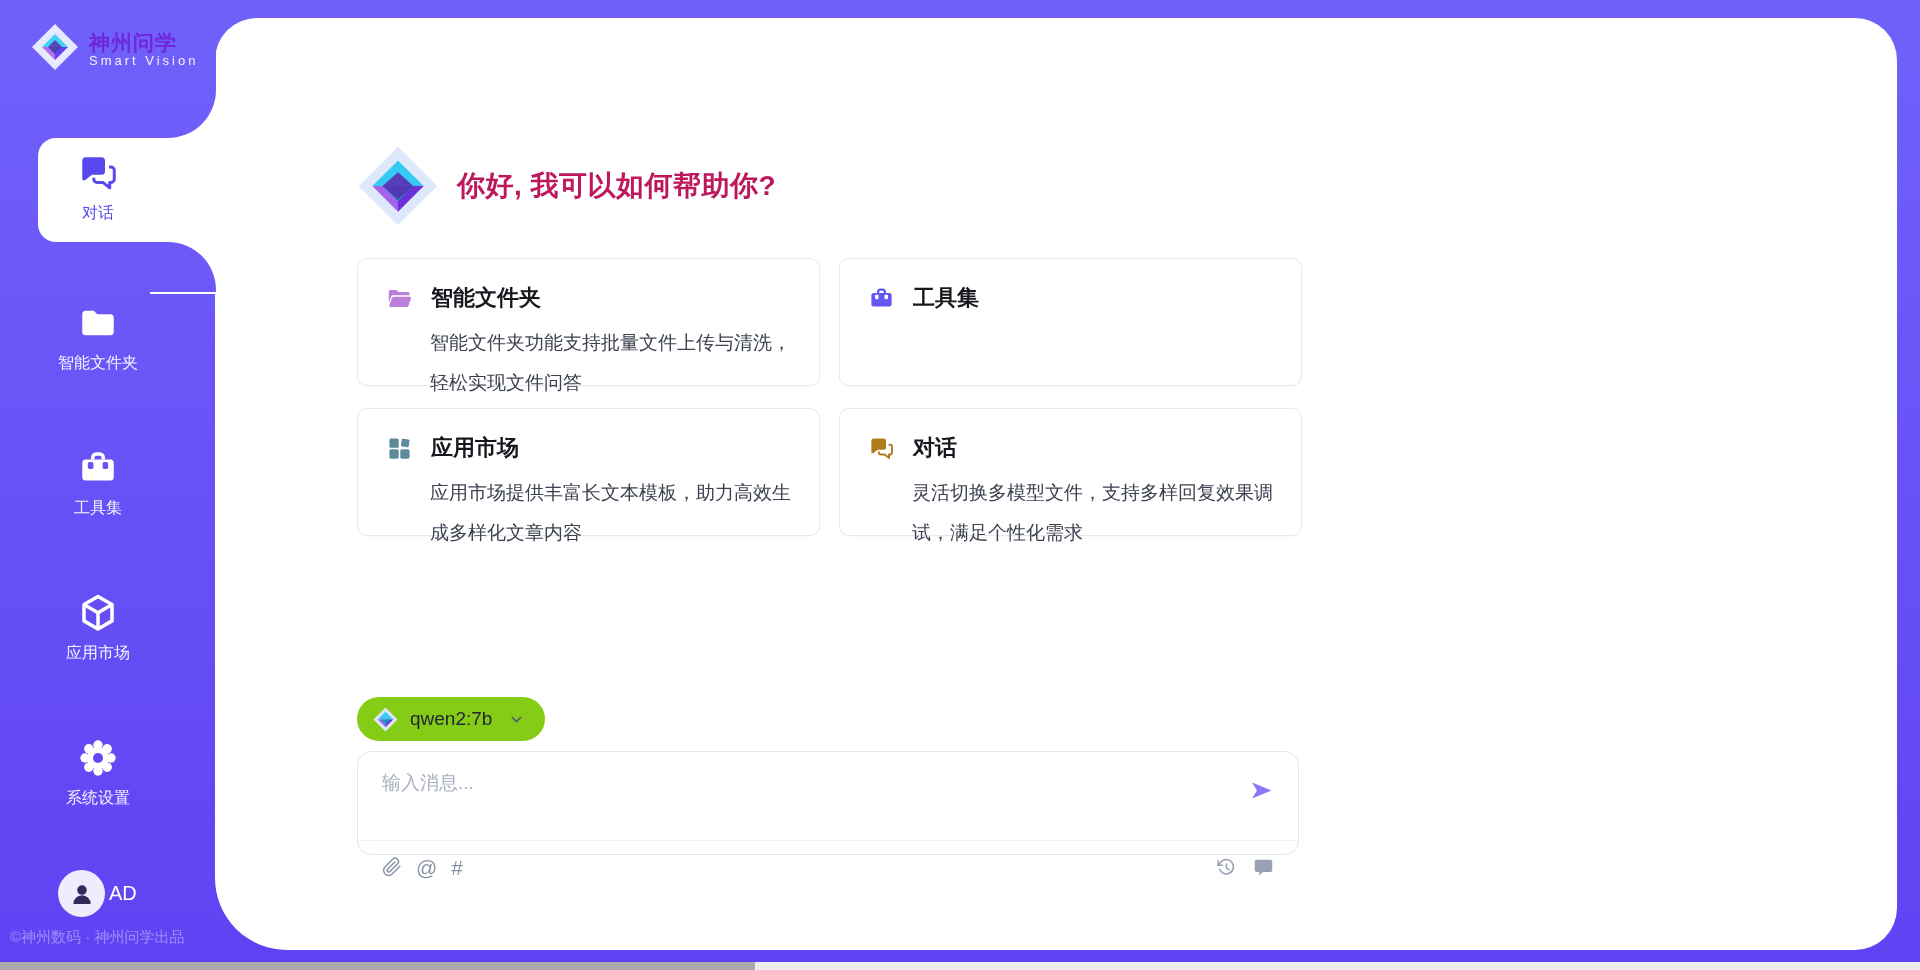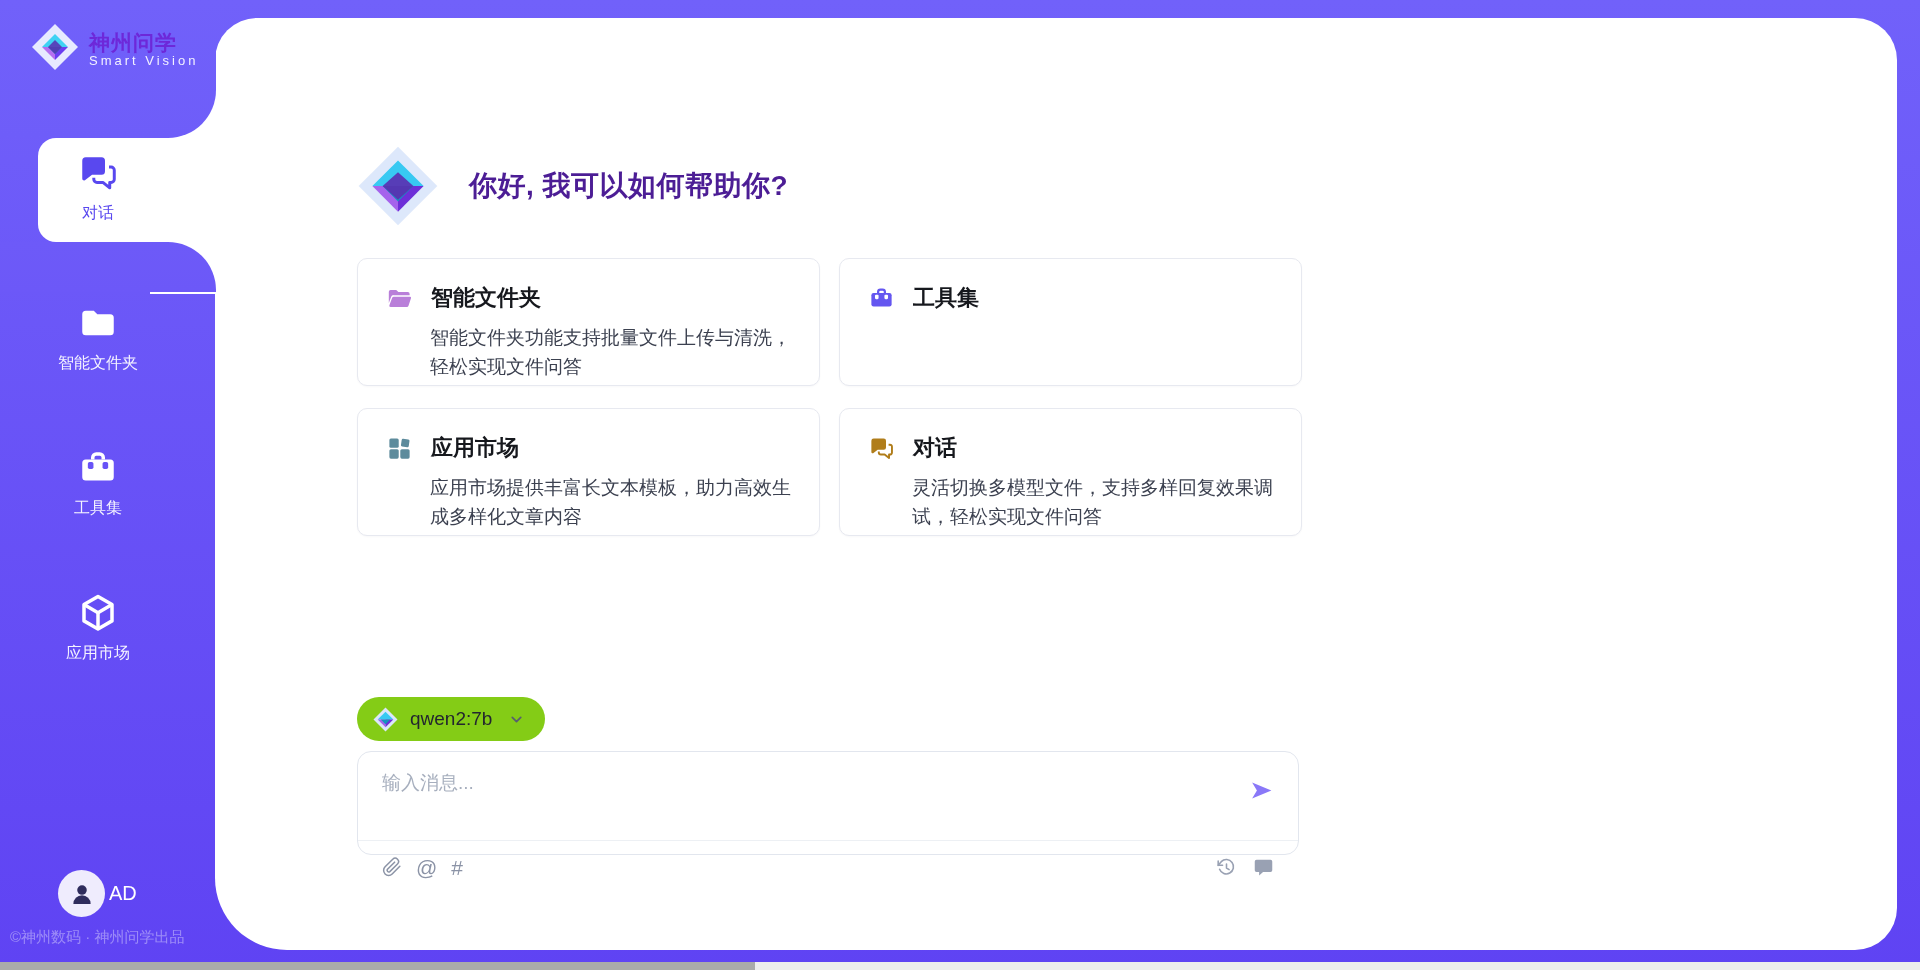--- a/index.html
+++ b/index.html
@@ -53,31 +53,31 @@
   .ni-market{ top:592px; } .ni-settings{ top:737px; --hole:#634AF4; }
   .hole{ fill:var(--hole); }
 
   .user-chip{ position:absolute; left:58px; top:870px; z-index:3; display:flex; align-items:center; gap:4px; cursor:pointer; }
   .avatar{ width:47px; height:47px; border-radius:50%; background:#efecfd; display:flex; align-items:center; justify-content:center; }
   .user-name{ font-size:20px; color:#fff; }
   .side-footer{ position:absolute; left:10px; top:928px; z-index:3; font-size:15px; color:rgba(255,255,255,.38); }
 
   
   .greeting{ position:absolute; left:357px; top:145px; display:flex; align-items:center; z-index:2; }
-  .greeting-title{ font-size:28px; font-weight:700; color:#4c1d95; margin-left:30px; letter-spacing:.5px;text-align:right; }
+  .greeting-title{ font-size:28px; font-weight:700; color:#be185d; margin-left:18px; letter-spacing:.5px;text-align:right; }
 
   .cards{ position:absolute; left:357px; top:258px; display:grid;
     grid-template-columns:463px 463px; grid-auto-rows:128px; column-gap:19px; row-gap:22px; z-index:2; }
   .card{
     background:#fff; border:1px solid #e7e9f0; border-radius:10px;
     box-shadow:0 1px 2px rgba(20,20,60,.03); cursor:pointer; position:relative; padding:24px 24px 0 28px;
   }
   .card-head{ display:flex; align-items:center; gap:18px; }
   .card-title{ font-size:22px; font-weight:700; color:#16181d; }
-  .card-desc{ margin:10px 0 0 44px; font-size:19px; line-height:29px; color:#3c4150; width:372px; }
+  .card-desc{ margin:10px 0 0 44px; font-size:19px; line-height:40px; color:#3c4150; width:372px; }
 
   .model-pill{
     position:absolute; left:357px; top:697px; height:44px; padding:0 20px 0 16px;
     background:#84cc16; border-radius:22px; display:flex; align-items:center; gap:12px;
     cursor:pointer; z-index:2;
   }
   .model-name{ font-size:19px; color:#23262f; }
   .model-pill .chev{ margin-left:4px; }
 
   .composer{
@@ -164,20 +164,37 @@
     <span>
       <svg width="42" height="42" viewBox="0 0 24 24" fill="none" stroke="currentColor" stroke-width="2" stroke-linejoin="round">
         <path d="M12 2.6l8 4.6v9.3l-8 4.6-8-4.6V7.2z"></path>
         <path d="M4 7.2l8 4.6 8-4.6"></path>
         <path d="M12 11.8V21"></path>
       </svg>
     </span>
     <span class="nav-label">应用市场</span>
   </div>
 
+  <div class="nav-item ni-settings">
+    <span>
+      <svg width="42" height="42" viewBox="0 0 24 24" fill="currentColor">
+        <circle cx="12" cy="12" r="6.2"></circle>
+        <circle cx="19.4" cy="12" r="2.7"></circle>
+          <circle cx="17.23" cy="17.23" r="2.7"></circle>
+        <circle cx="12" cy="19.4" r="2.7"></circle>
+          <circle cx="6.77" cy="17.23" r="2.7"></circle>
+        <circle cx="4.6" cy="12" r="2.7"></circle>
+          <circle cx="6.77" cy="6.77" r="2.7"></circle>
+        <circle cx="12" cy="4.6" r="2.7"></circle>
+          <circle cx="17.23" cy="6.77" r="2.7"></circle>
+        <circle class="hole" cx="12" cy="12" r="2.9"></circle>
+      </svg>
+    </span>
+    <span class="nav-label">系统设置</span>
+  </div>
 </nav>
 
 <div class="user-chip">
   <span class="avatar">
     <span>
       <svg width="28" height="28" viewBox="0 0 24 24" fill="#2f2c5c">
         <circle cx="12" cy="8.6" r="4.1"></circle>
         <path d="M4.6 20.5a7.4 7.4 0 0 1 14.8 0z"></path>
       </svg>
     </span>
@@ -247,21 +264,21 @@
   <div class="card">
     <div class="card-head">
       <span style="color: rgb(176, 125, 26);">
         <svg width="27" height="27" viewBox="0 0 24 24" fill="currentColor">
           <path d="M3 5a2 2 0 0 1 2-2h9a2 2 0 0 1 2 2v6a2 2 0 0 1-2 2H8.6L4.9 15.9A1.1 1.1 0 0 1 3 15.1V5z"></path>
           <path fill="none" stroke="currentColor" stroke-width="1.7" stroke-linejoin="round" d="M18.3 8.6h1.2a1.8 1.8 0 0 1 1.8 1.8v5.2a1.8 1.8 0 0 1-1.8 1.8h-.8v3.1l-3.9-3.1H11.4a1.8 1.8 0 0 1-1.8-1.8v-.9"></path>
         </svg>
       </span>
       <span class="card-title">对话</span>
     </div>
-    <div class="card-desc">灵活切换多模型文件，支持多样回复效果调试，轻松实现文件问答</div>
+    <div class="card-desc">灵活切换多模型文件，支持多样回复效果调试，满足个性化需求</div>
   </div>
 </div>
 
 <div class="model-pill">
   <span>
     <svg width="25" height="25" viewBox="0 0 48 48">
       <polygon points="24,1 47,24 24,47 1,24" fill="#dbe6fa"></polygon>
       <polygon points="24,9 39,24 9,24" fill="#38c9f2"></polygon>
       <polygon points="9,24 24,24 24,39" fill="#a563ec"></polygon>
       <polygon points="24,24 39,24 24,39" fill="#6d2fd8"></polygon>

